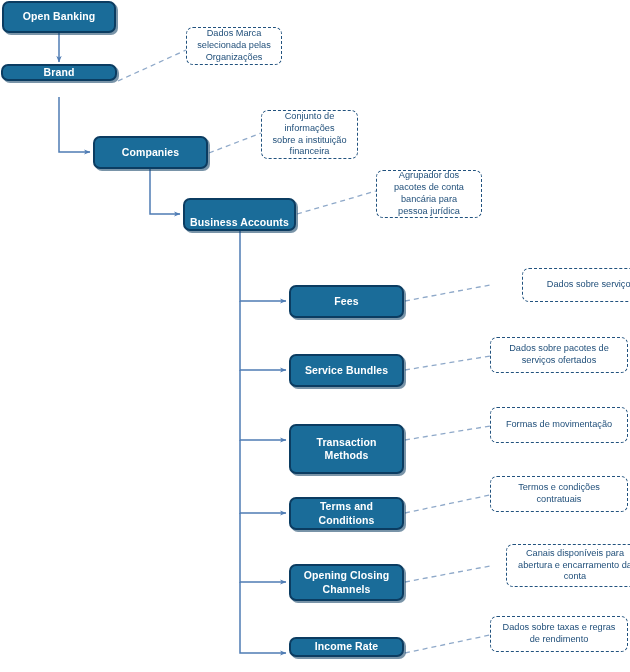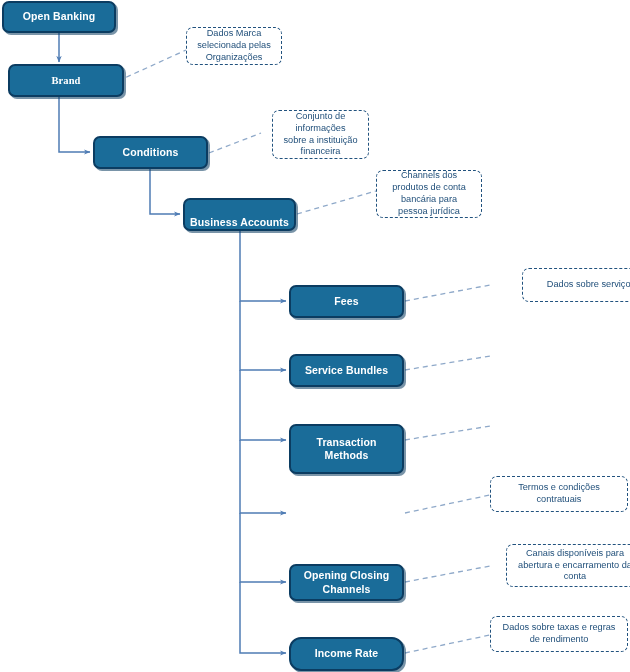--- a/index.html
+++ b/index.html
@@ -105,70 +105,79 @@
       <path d="M405,513 L490,495"></path>
       <path d="M405,582 L490,566"></path>
       <path d="M405,653 L490,635"></path>
     </g>
   </svg>
 
   <div class="node" style="left:2px;  top:1px;   width:114px; height:32px;">
     <span>Open Banking</span>
   </div>
 
-  <div class="node" style="left:8px;  top:64px;  width:116px; height:33px;font-family:Liberation Serif, serif;">
+  <div class="node" style="left:1px;  top:64px;  width:116px; height:17px;">
     <span>Brand</span>
   </div>
 
   <div class="node" style="left:93px; top:136px; width:115px; height:33px;">
-    <span>Conditions</span>
+    <span>Companies</span>
   </div>
 
   <div class="node" style="left:183px;top:198px; width:113px; height:33px;align-items:flex-end;">
     <span>Business Accounts</span>
   </div>
 
   <div class="node" style="left:289px;top:285px; width:115px; height:33px;">
     <span>Fees</span>
   </div>
 
   <div class="node" style="left:289px;top:354px; width:115px; height:33px;">
     <span>Service Bundles</span>
   </div>
 
   <div class="node" style="left:289px;top:424px; width:115px; height:50px;">
     <span>Transaction Methods</span>
   </div>
 
+  <div class="node" style="left:289px;top:497px; width:115px; height:33px;">
+    <span>Terms and Conditions</span>
+  </div>
 
   <div class="node" style="left:289px;top:564px; width:115px; height:37px;">
     <span>Opening Closing<br>Channels</span>
   </div>
 
-  <div class="node" style="left:289px;top:637px; width:115px; height:34px;border-radius:12px;">
+  <div class="node" style="left:289px;top:637px; width:115px; height:20px;">
     <span>Income Rate</span>
   </div>
 
   <div class="note" style="left:186px;top:27px;  width:96px;  height:38px;">
     <span>Dados Marca selecionada pelas Organizações</span>
   </div>
 
-  <div class="note" style="left:261px;top:110px; width:97px;  height:49px;margin-left:11px;">
+  <div class="note" style="left:261px;top:110px; width:97px;  height:49px;">
     <span>Conjunto de informações sobre a instituição financeira</span>
   </div>
 
   <div class="note" style="left:376px;top:170px; width:106px; height:48px;">
-    <span>Channels dos produtos de conta bancária para pessoa jurídica</span>
+    <span>Agrupador dos pacotes de conta bancária para pessoa jurídica</span>
   </div>
 
   <div class="note" style="left:490px;top:268px; width:138px; height:34px;margin-left:32px;">
     <span>Dados sobre serviços</span>
   </div>
 
+  <div class="note" style="left:490px;top:337px; width:138px; height:36px;">
+    <span>Dados sobre pacotes de serviços ofertados</span>
+  </div>
 
+  <div class="note" style="left:490px;top:407px; width:138px; height:36px;">
+    <span>Formas de movimentação</span>
+  </div>
 
   <div class="note" style="left:490px;top:476px; width:138px; height:36px;">
     <span>Termos e condições contratuais</span>
   </div>
 
   <div class="note" style="left:490px;top:544px; width:138px; height:43px;margin-left:16px;">
     <span>Canais disponíveis para abertura e encarramento da conta</span>
   </div>
 
   <div class="note" style="left:490px;top:616px; width:138px; height:36px;">

